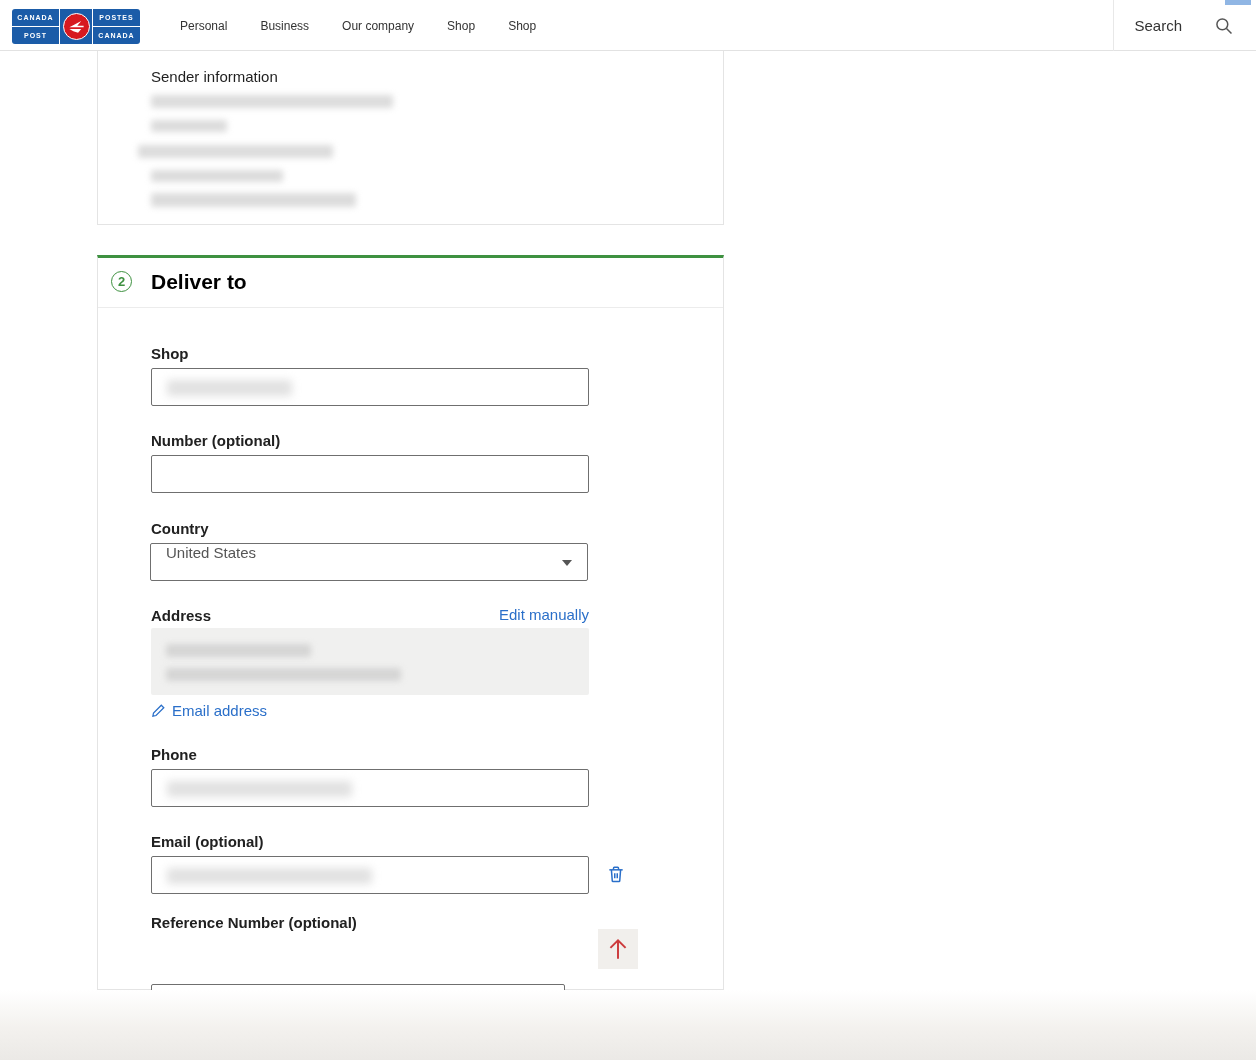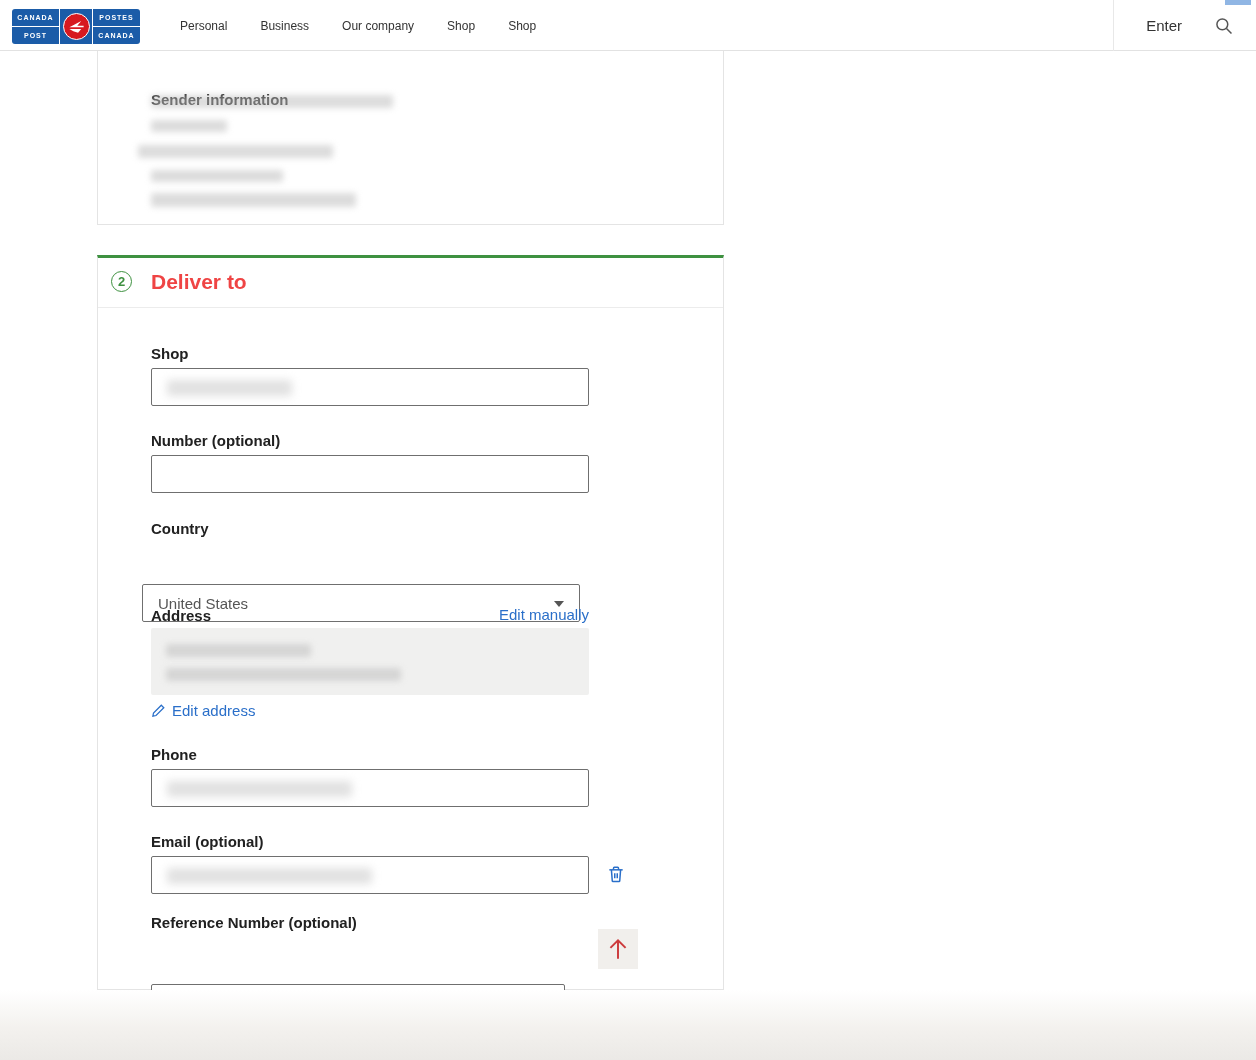--- a/index.html
+++ b/index.html
@@ -19,34 +19,34 @@
   .nav { position:absolute; left:180px; top:0; height:51px; display:flex; align-items:center; gap:33px; }
   .nav-item { font-size:12px; color:#333; cursor:pointer; }
   .hdr-divider { position:absolute; left:1113px; top:0; width:1px; height:51px; background:#e8e8e8; }
   .search-area { position:absolute; right:22px; top:0; height:51px; display:flex; align-items:center; gap:32px; }
   .search-label { font-size:15px; color:#333; }
   .blue-sliver { position:absolute; right:5px; top:0; width:26px; height:5px; background:#90b6e4; }
 
   
   .card { position:absolute; left:97px; width:627px; background:#fff; border:1px solid #e4e4e4; }
   .card1 { top:51px; height:174px; border-top:none; }
-  .card-title { position:absolute; left:53px; top:17px; font-size:15px; font-weight:bold; color:#1f1f1f;margin-top:23px; }
+  .card-title { position:absolute; left:53px; top:17px; font-size:15px; font-weight:normal; color:#1f1f1f; }
   .redact { position:absolute; left:53px; background:#bfbfbf; opacity:.55; border-radius:2px; filter:blur(3px); }
 
   .card2 { top:255px; height:735px; border-top:3px solid #3e9140; }
   .card2-header { position:absolute; left:0; top:0; width:100%; height:50px; border-bottom:1px solid #ececec; }
   .step-circle { position:absolute; left:13px; top:13px; width:21px; height:21px; border:1.5px solid #3e9140; border-radius:50%; color:#3e9140; font-size:13px; font-weight:bold; display:flex; align-items:center; justify-content:center; }
-  .card2-title { position:absolute; left:53px; top:12px; font-size:21px; color:#ef4444; }
+  .card2-title { position:absolute; left:53px; top:12px; font-size:21px; color:#000000; }
 
   .field-label { position:absolute; left:53px; font-size:15px; font-weight:bold; color:#212121; }
   .text-input { position:absolute; left:53px; width:414px; height:38px; background:#fff; border:1px solid #6f6f6f; border-radius:2px; font-family:"Liberation Sans",sans-serif; font-size:15px; color:#444; padding:0 15px; outline:none;margin-top:47px; }
   .input-shell { position:absolute; left:53px; width:438px; height:38px; background:#fff; border:1px solid #6f6f6f; border-radius:2px; }
   .blur-val { position:absolute; left:15px; top:11px; height:16px; background:#c4c4c4; opacity:.5; border-radius:2px; filter:blur(4px); }
 
-  .select-box { position:absolute; left:44px; width:438px; height:38px; background:#fff; border:1px solid #6f6f6f; border-radius:2px; display:flex; align-items:center; padding:0 15px; cursor:pointer;margin-top:41px; }
+  .select-box { position:absolute; left:52px; width:438px; height:38px; background:#fff; border:1px solid #6f6f6f; border-radius:2px; display:flex; align-items:flex-start; padding:0 15px; cursor:pointer; }
   .select-value { font-size:15px; color:#555; }
   .caret-down { position:absolute; right:15px; top:16px; width:0; height:0; border-left:5px solid transparent; border-right:5px solid transparent; border-top:6px solid #555; }
 
   .link { color:#2a6fc9; font-size:15px; cursor:pointer; text-decoration:none; }
   .enter-manually { position:absolute; left:53px; width:438px; text-align:right; }
   .address-box { position:absolute; left:53px; width:438px; height:67px; background:#f0f0ef; border-radius:2px; }
   .edit-address { position:absolute; left:53px; display:flex; align-items:center; gap:6px; }
 
   .trash-btn { position:absolute; left:508px; top:606px; width:22px; height:22px; cursor:pointer; }
 
@@ -83,21 +83,21 @@
       <span class="nav-item">Personal</span>
       <span class="nav-item">Business</span>
       <span class="nav-item">Our company</span>
       <span class="nav-item">Shop</span>
       <span class="nav-item">Shop</span>
     </nav>
 
     <div class="hdr-divider"></div>
 
     <div class="search-area">
-      <span class="search-label">Enter</span>
+      <span class="search-label">Search</span>
       <span style="display:flex;">
         <svg width="20" height="20" viewBox="0 0 24 24" fill="none" stroke="#555" stroke-width="1.8">
           <circle cx="10" cy="10" r="6.5"></circle>
           <line x1="15" y1="15" x2="21" y2="21"></line>
         </svg>
       </span>
     </div>
 
     <div class="blue-sliver"></div>
   </div>
@@ -138,21 +138,21 @@
     <div class="address-box" style="top:370px;">
       <div class="redact" style="left:15px; top:16px; width:145px; height:13px;"></div>
       <div class="redact" style="left:15px; top:40px; width:235px; height:13px;"></div>
     </div>
     <div class="edit-address" style="top:444px;">
       <span style="display:flex;">
         <svg width="15" height="15" viewBox="0 0 24 24" fill="none" stroke="#2a6fc9" stroke-width="2">
           <path d="M16.5 3.5 L20.5 7.5 L8 20 L3 21 L4 16 Z"></path>
         </svg>
       </span>
-      <a class="link">Edit address</a>
+      <a class="link">Email address</a>
     </div>
 
     <label class="field-label" style="top:488px;">Phone</label>
     <div class="input-shell" style="top:511px;">
       <div class="blur-val" style="width:185px;"></div>
     </div>
 
     <label class="field-label" style="top:575px;">Email (optional)</label>
     <div class="input-shell" style="top:598px;">
       <div class="blur-val" style="width:205px;"></div>

